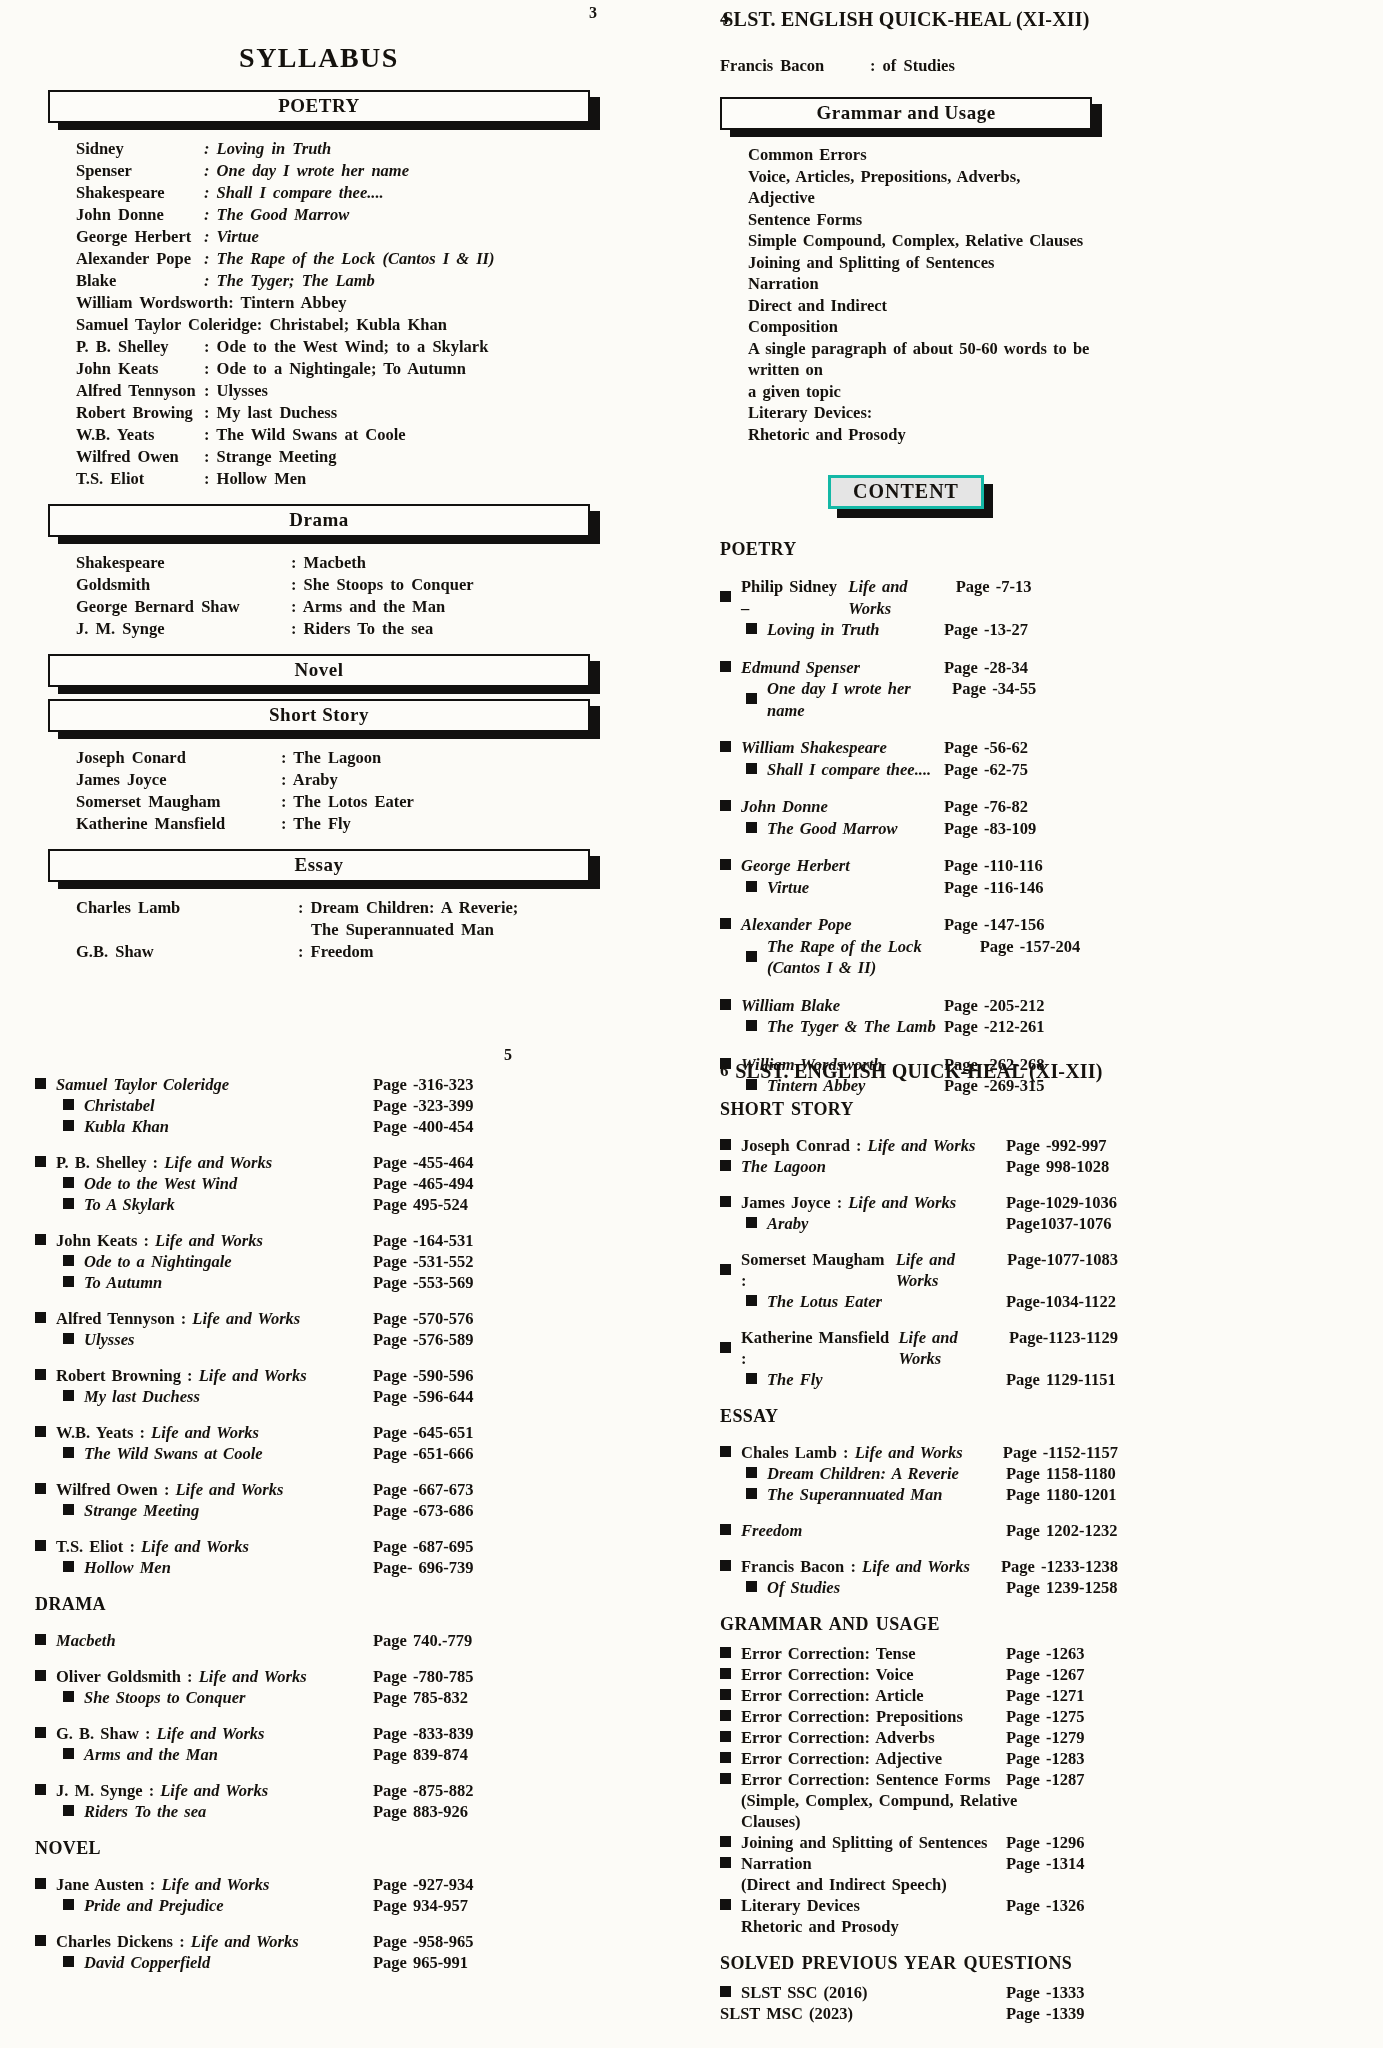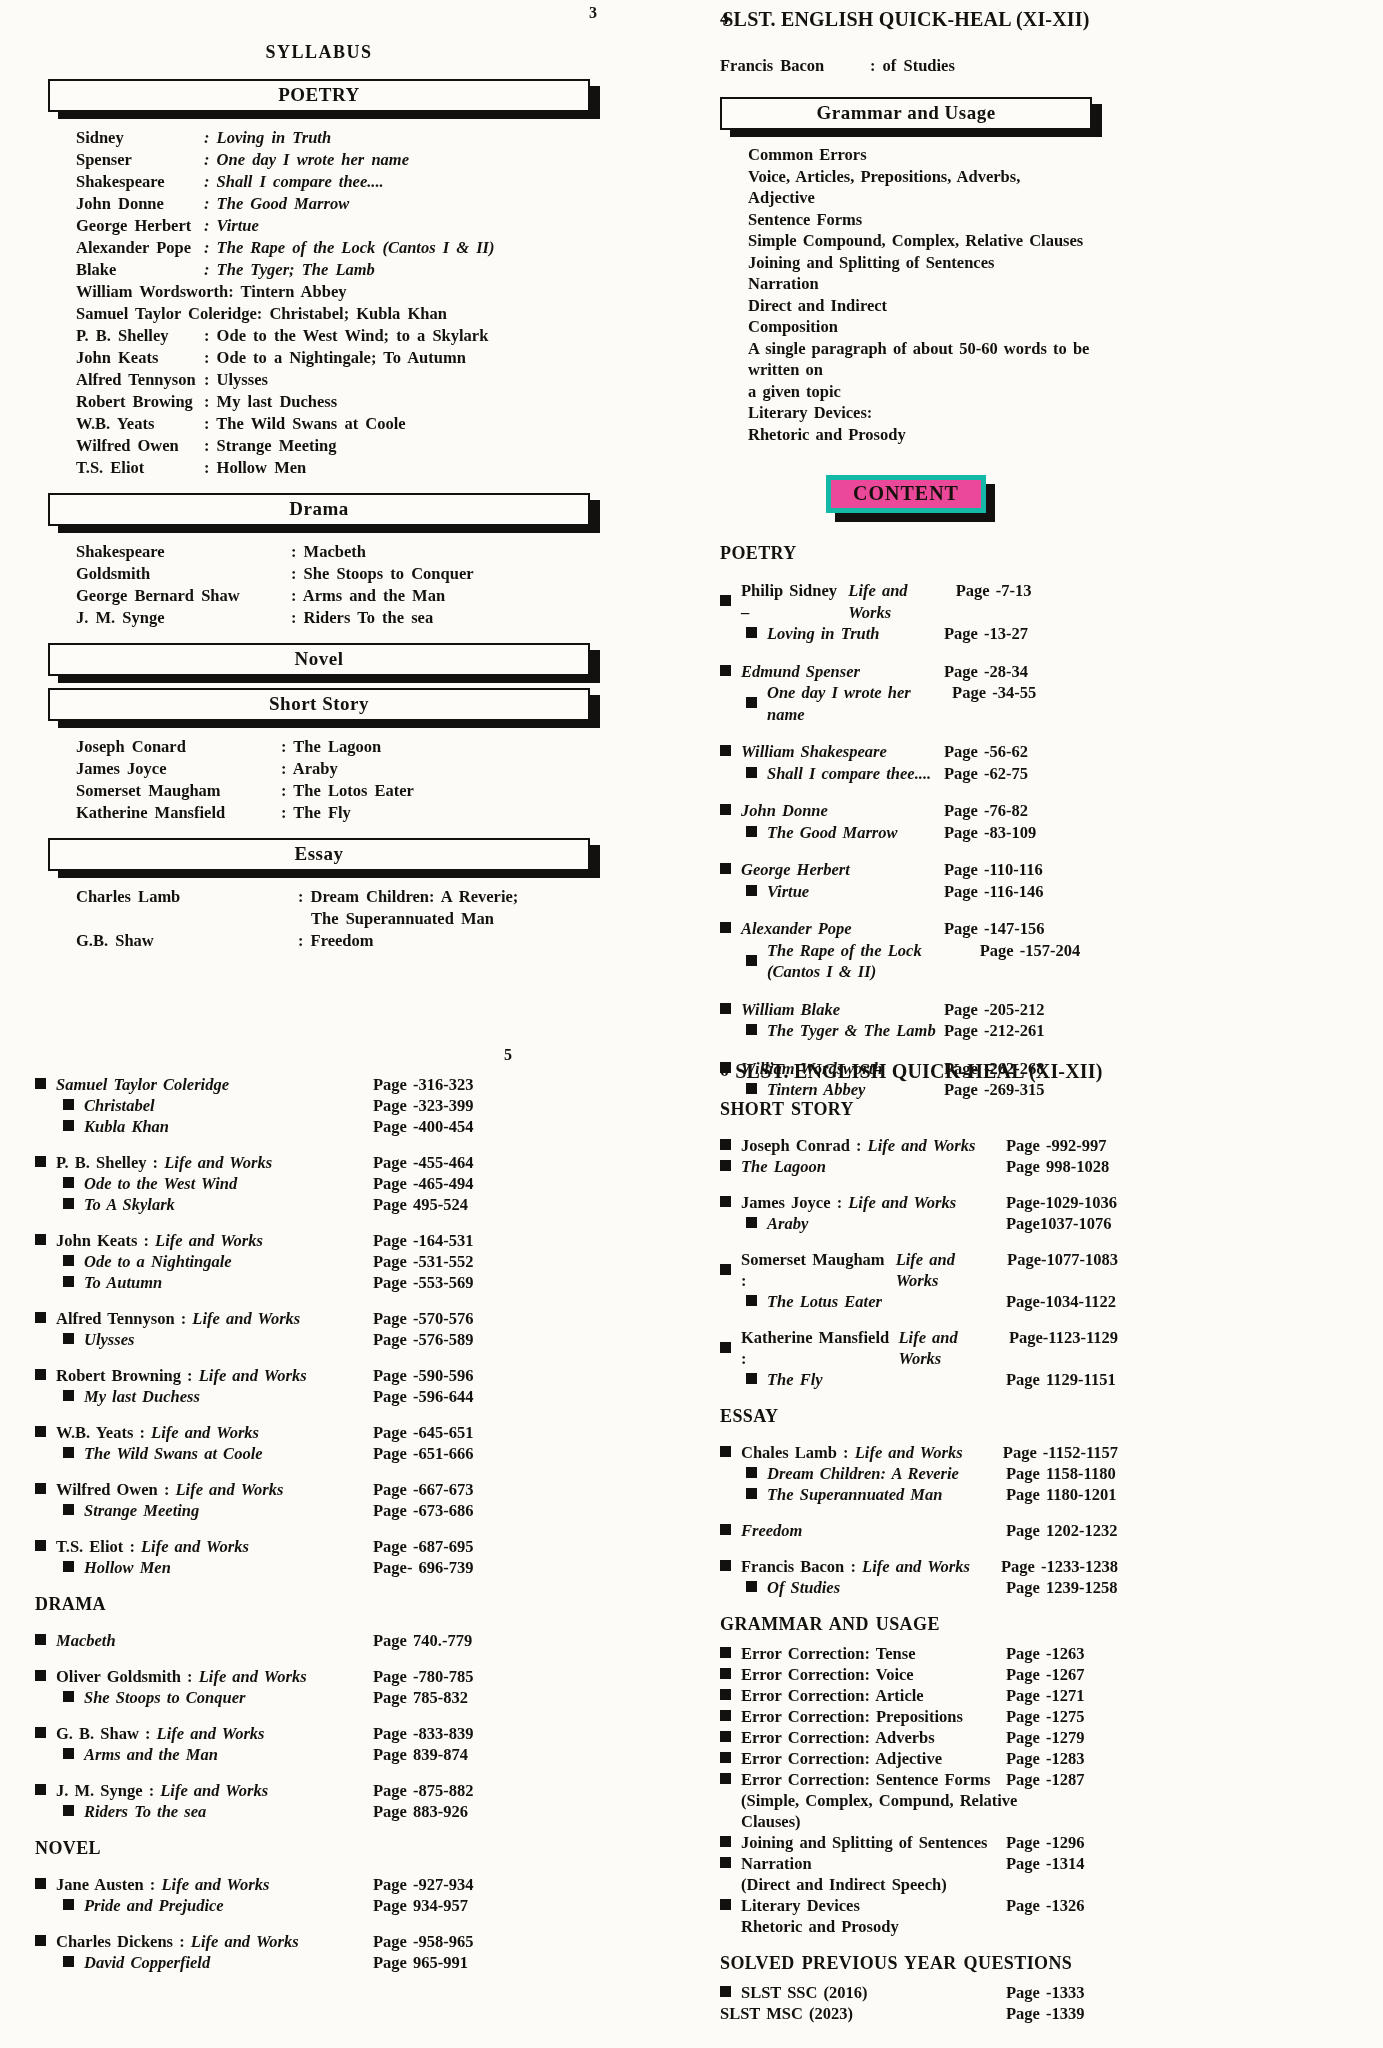--- a/index.html
+++ b/index.html
@@ -25,21 +25,21 @@
     text-align:center;
     font-size:19px;
     letter-spacing:.5px;
     padding:3px 0 4px;
     box-shadow:10px 7px 0 0 #121110;
   }
 
   
   .p3{padding:30px 10px 0 48px;}
   .p3 .pnum{position:absolute;top:4px;right:3px;font-size:16px;}
-  .p3 .title{text-align:center;font-size:18px;letter-spacing:1.5px;margin:12px 0 16px;}
+  .p3 .title{text-align:center;font-size:28px;letter-spacing:1.5px;margin:12px 0 16px;}
   .p3 .sec{margin-top:12px;}
   .p3 .srows{padding:15px 0 2px 28px;}
   .srow{display:flex;align-items:baseline;line-height:22px;font-size:16.5px;word-spacing:3px;}
   .auth{flex:0 0 auto;}
   .sec1 .auth{min-width:128px;}
   .sec2 .auth,.sec3 .auth{min-width:215px;}
   .sec4 .auth{min-width:205px;}
   .sec5 .auth{min-width:222px;}
   .wk{flex:1 1 auto;}
   .wk.it{font-style:italic;}
@@ -64,21 +64,21 @@
   
   .p4{padding:8px 0 0 0;}
   .p4 .inner{margin-left:120px;width:372px;--pgw:148px;}
   .p4 .carry{margin-top:24px;}
   .p4 .carry .auth{min-width:150px;}
   .p4 .gbox{margin-top:20px;}
   .p4 .glines{margin:14px 0 0 28px;}
   .p4 .gline{line-height:21.5px;font-size:16.5px;word-spacing:2px;}
   .p4 .cbox{
     margin:30px auto 0;width:150px;
-    border:5px solid #14b8a6;background:#ec4899;
+    border:3px solid #14b8a6;background:#e5e5e5;
     text-align:center;font-size:20px;letter-spacing:1px;padding:2px 0 3px;
     box-shadow:9px 9px 0 0 #121110;
   }
   .p4 .cat{margin-top:30px;font-size:18px;letter-spacing:.4px;}
   .p4 .ent{line-height:21.5px;}
 
   
   .p5{padding:6px 0 0 0;}
   .p5 .pnum{position:absolute;top:4px;right:88px;font-size:16px;}
   .p5 .inner{margin:26px 0 0 35px;width:528px;--pgw:190px;}

